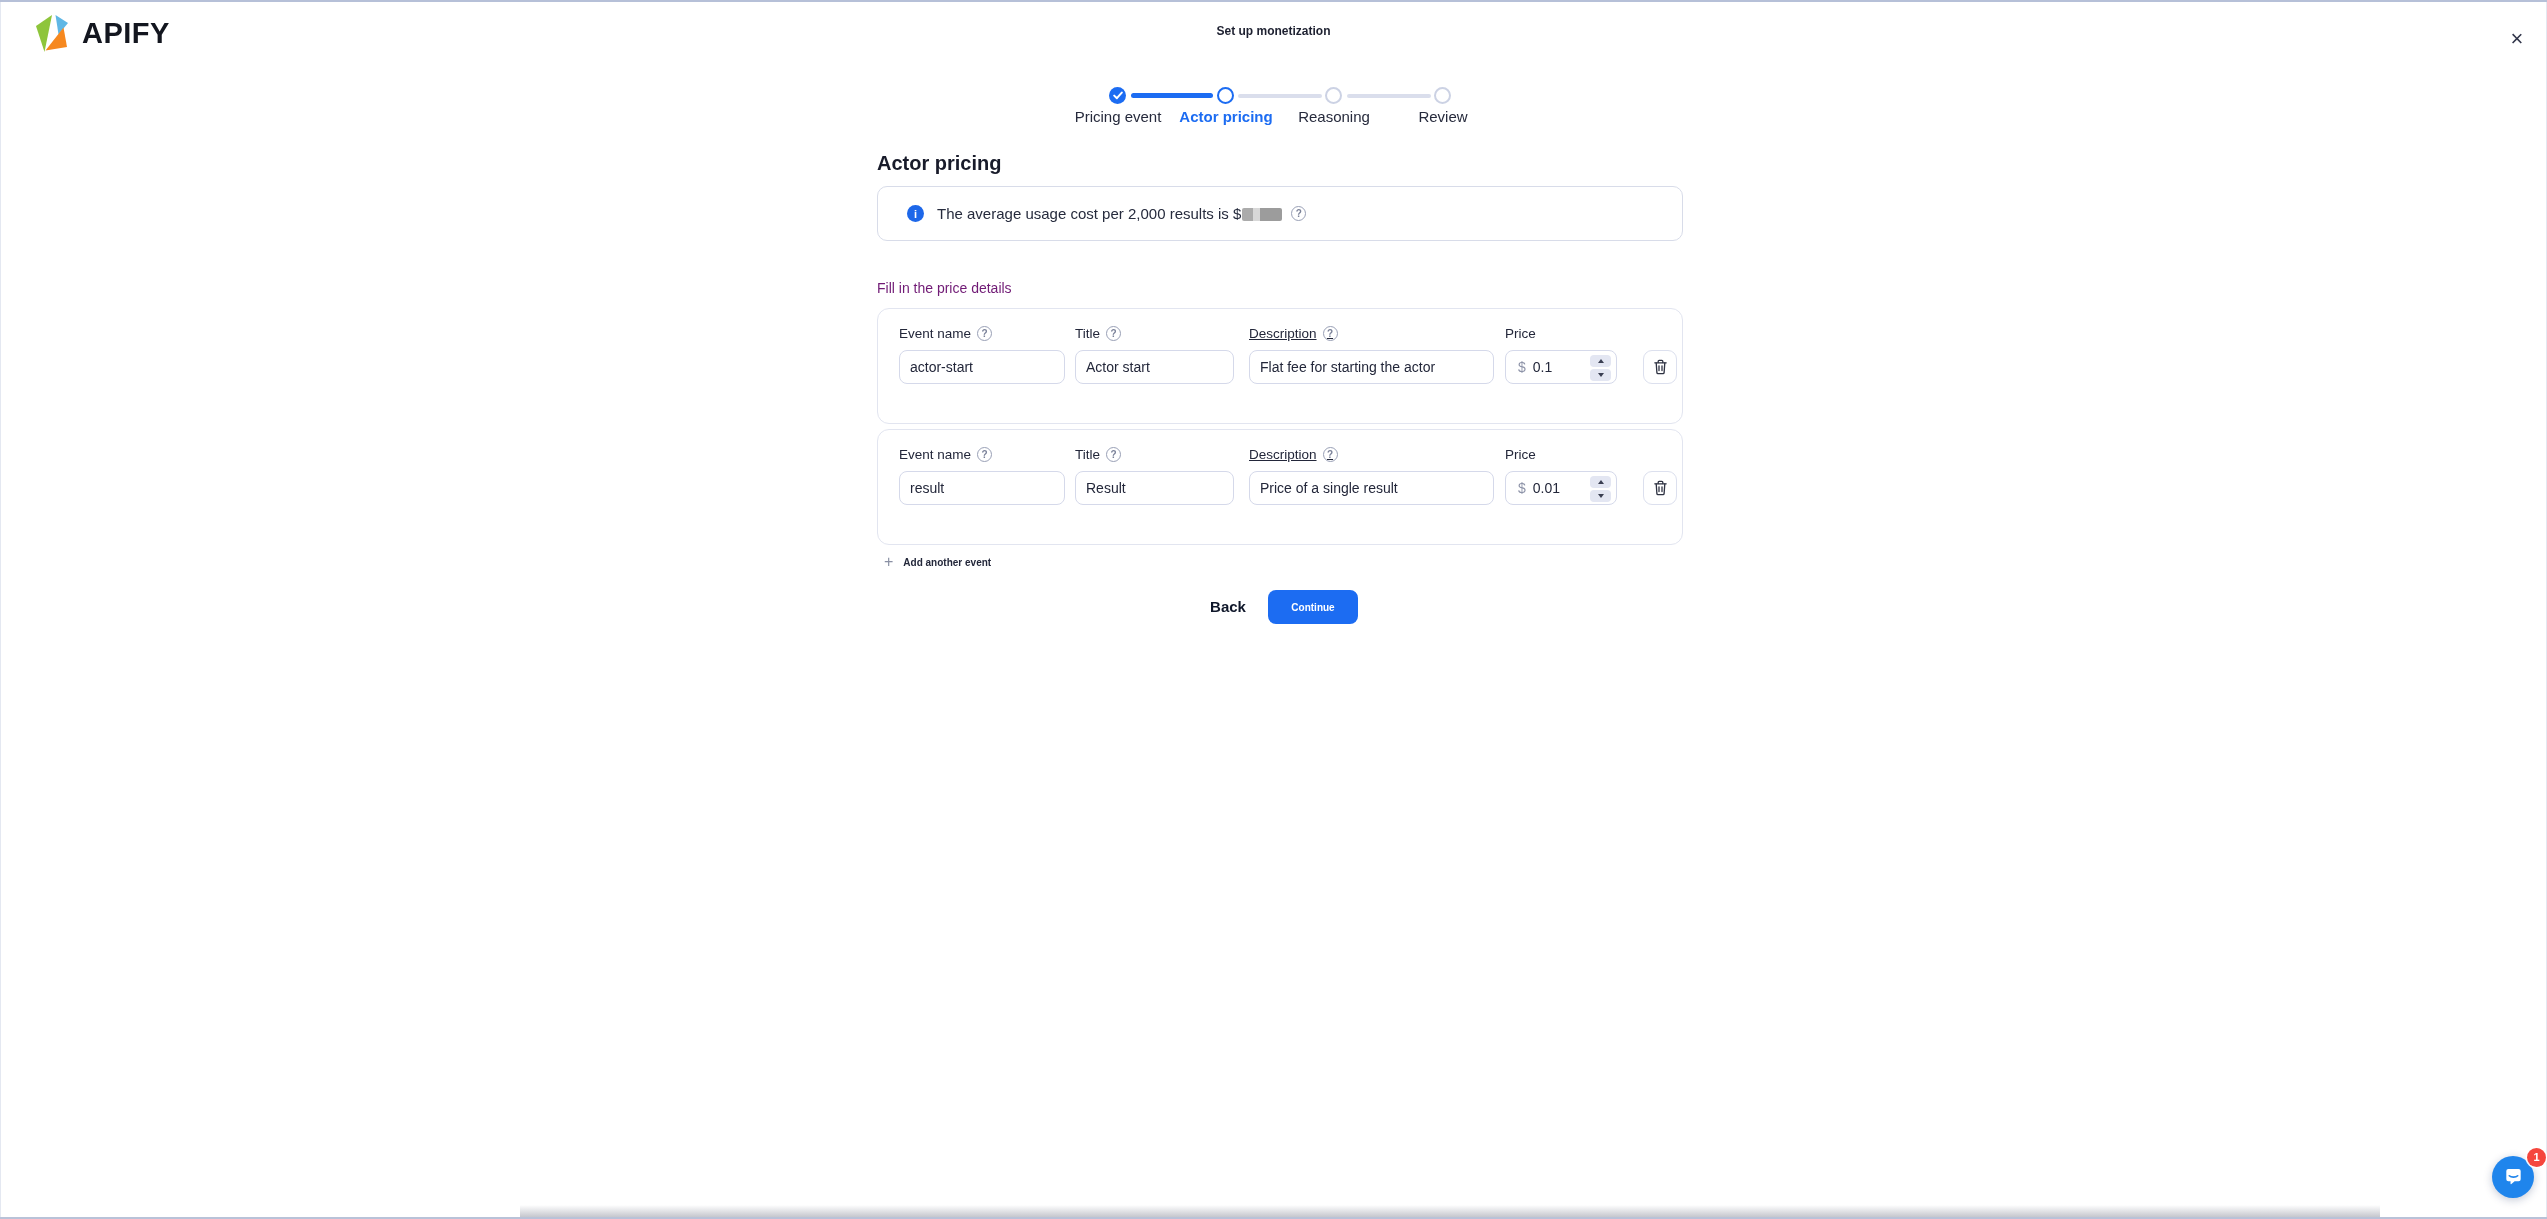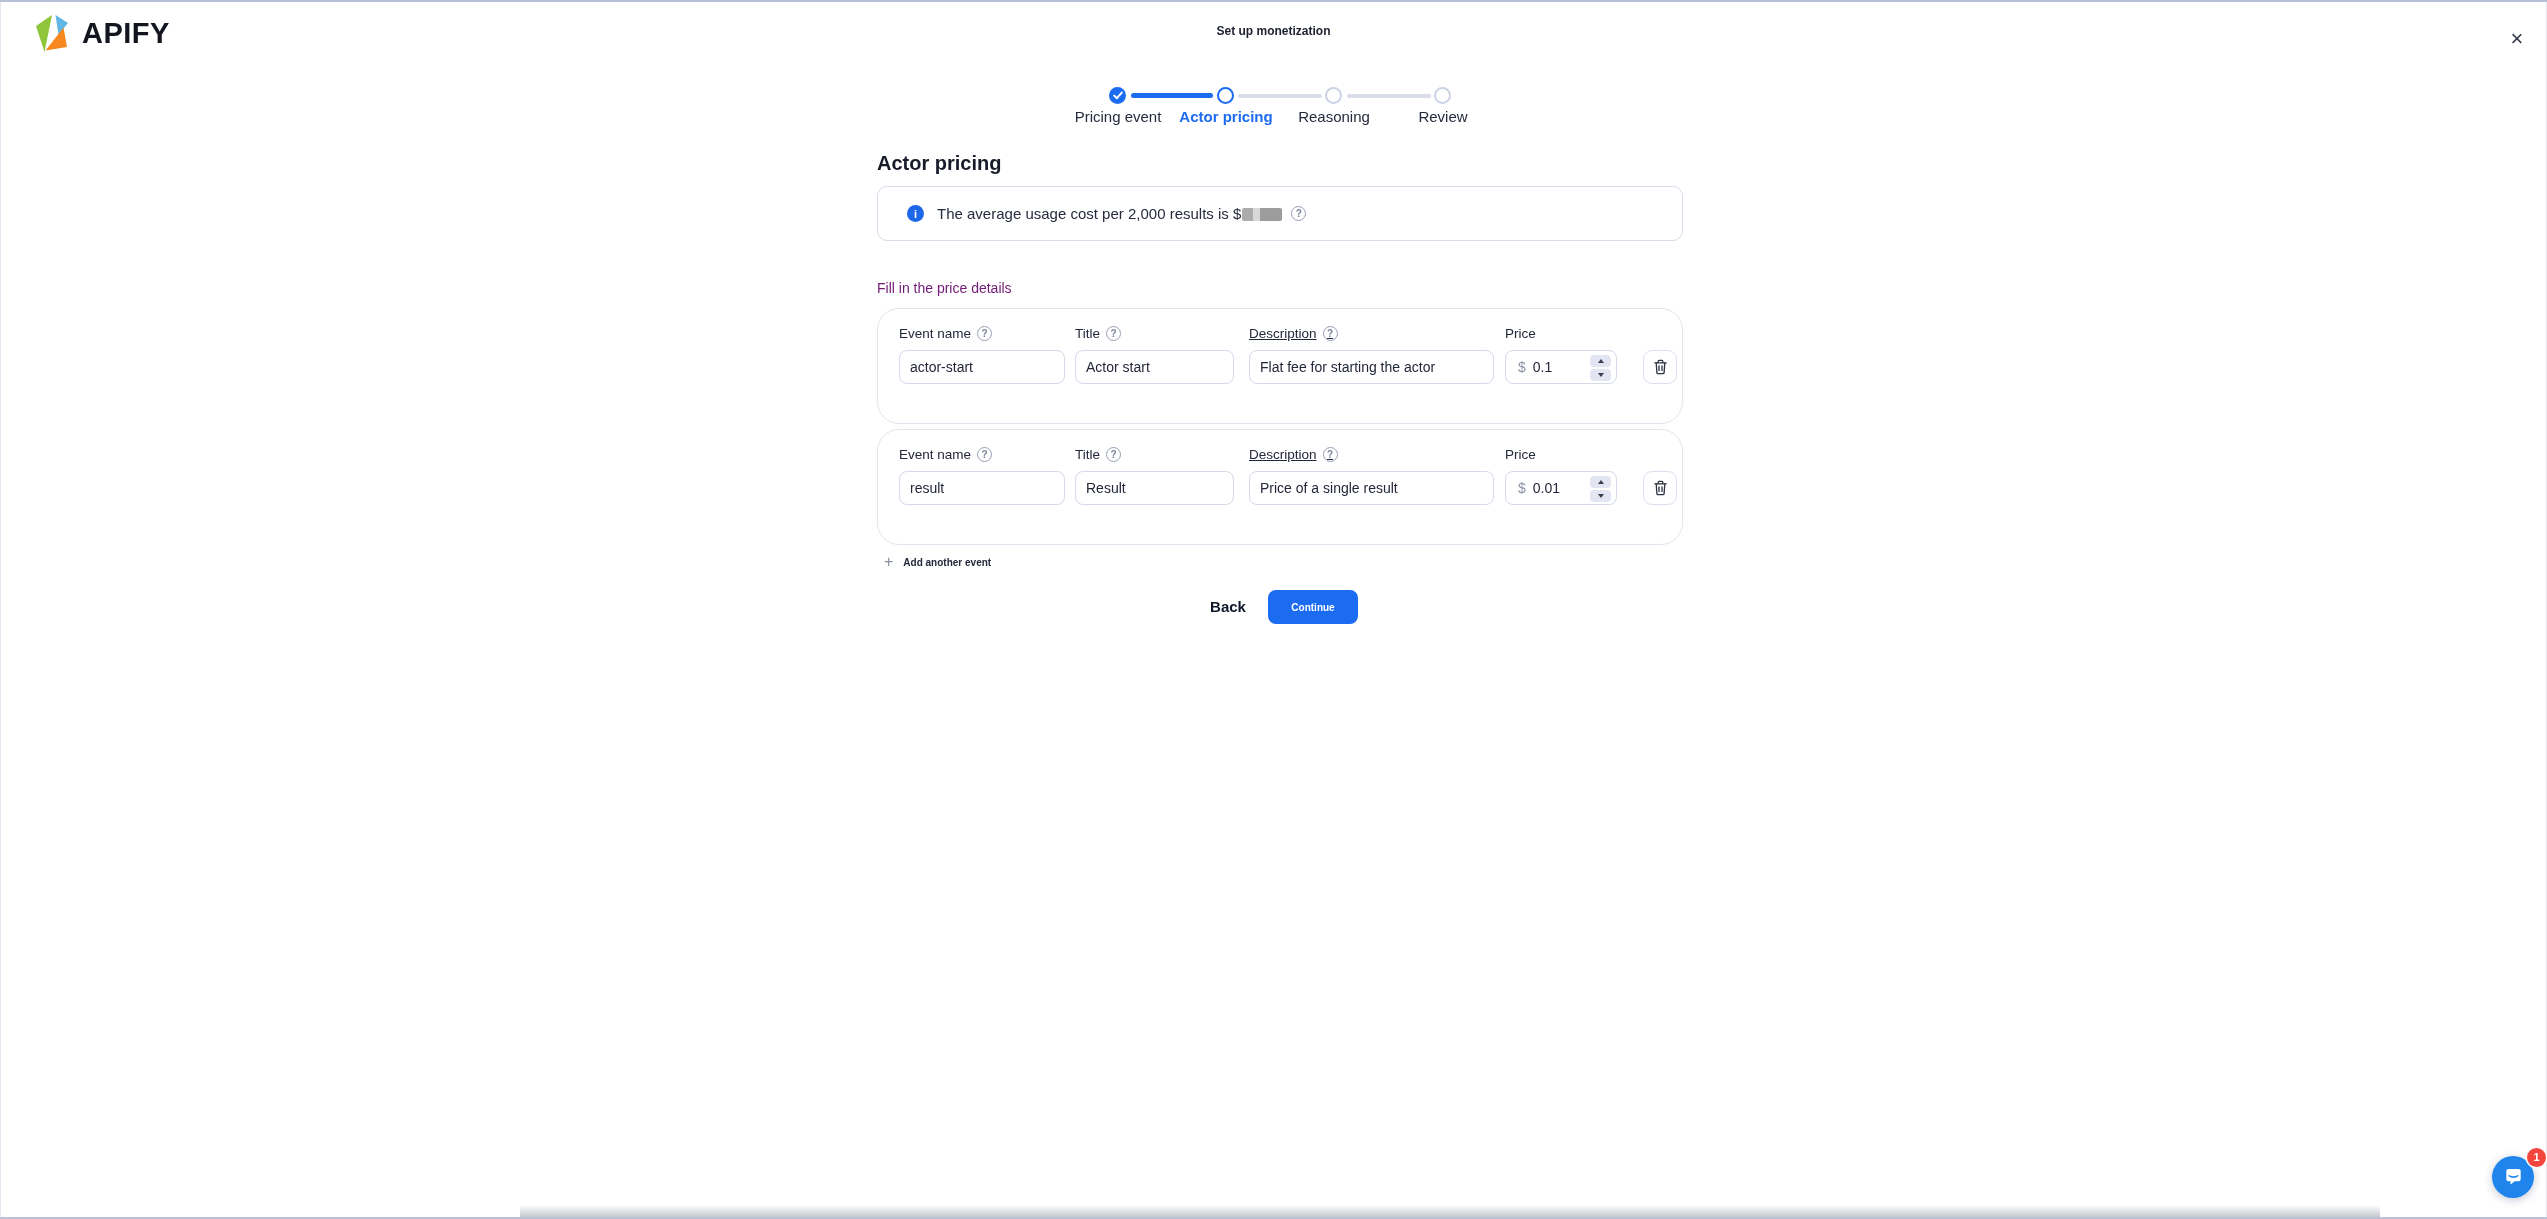--- a/index.html
+++ b/index.html
@@ -33,21 +33,21 @@
   
   .heading { position:absolute; left:877px; top:150px; font-size:20px; font-weight:700; color:#181b2a; }
   .info-box { position:absolute; left:877px; top:184px; width:806px; height:55px; border:1px solid #d8dce9; border-radius:10px; background:#fff; display:flex; align-items:center; padding-left:29px; }
   .info-icon { width:17px; height:17px; border-radius:50%; background:#1d67e9; color:#fff; font-size:11px; font-weight:700; display:inline-flex; align-items:center; justify-content:center; flex:0 0 auto; }
   .info-text { font-size:15px; color:#262b3d; margin-left:13px; }
   .redacted { display:inline-block; width:40px; height:13px; margin:0 2px 0 1px; vertical-align:-2px; border-radius:2px; background:linear-gradient(90deg,#ababab 0 28%, #d8d8d8 28% 46%, #9c9c9c 46% 100%); filter:blur(.6px); }
   .qicon { display:inline-flex; width:15px; height:15px; border:1.4px solid #99a0b6; border-radius:50%; color:#7b8299; font-size:10px; font-weight:700; align-items:center; justify-content:center; margin-left:7px; vertical-align:-2px; cursor:pointer; }
   .sub-text { position:absolute; left:877px; top:254px; font-size:14px; color:#701a75;margin-top:24px; }
 
   
-  .card { position:absolute; left:877px; width:806px; height:116px; border:1px solid #e2e5f0; border-radius:22px; background:#fff; }
+  .card { position:absolute; left:877px; width:806px; height:116px; border:1px solid #e2e5f0; border-radius:12px; background:#fff; }
   .card.row0 { top:306px; } .card.row1 { top:427px; }
   .f-label { position:absolute; top:17px; font-size:13.5px; font-weight:500; color:#23273a; display:flex; align-items:center; }
   .f-label .qicon { margin-left:6px; }
   .lab-event { left:21px; } .lab-title { left:197px; } .lab-desc { left:371px;text-decoration:underline; } .lab-price { left:627px; }
   .txt { position:absolute; top:41px; height:34px; border:1px solid #d5d9ea; border-radius:8px; font-family:"Liberation Sans",sans-serif; font-size:14px; color:#23273a; padding:0 10px; background:#fff; outline:none; }
   .in-event { left:21px; width:166px; } .in-title { left:197px; width:159px; } .in-desc { left:371px; width:245px; }
   .price-wrap { position:absolute; left:627px; top:41px; width:112px; height:34px; border:1px solid #d5d9ea; border-radius:8px; background:#fff; display:flex; align-items:center; }
   .currency { font-size:14px; color:#8d93a8; margin-left:12px; }
   .price-input { border:none; outline:none; width:46px; font-family:"Liberation Sans",sans-serif; font-size:14px; color:#23273a; margin-left:7px; background:transparent; }
   .spin { position:absolute; right:5px; top:4px; display:flex; flex-direction:column; gap:2px; }

